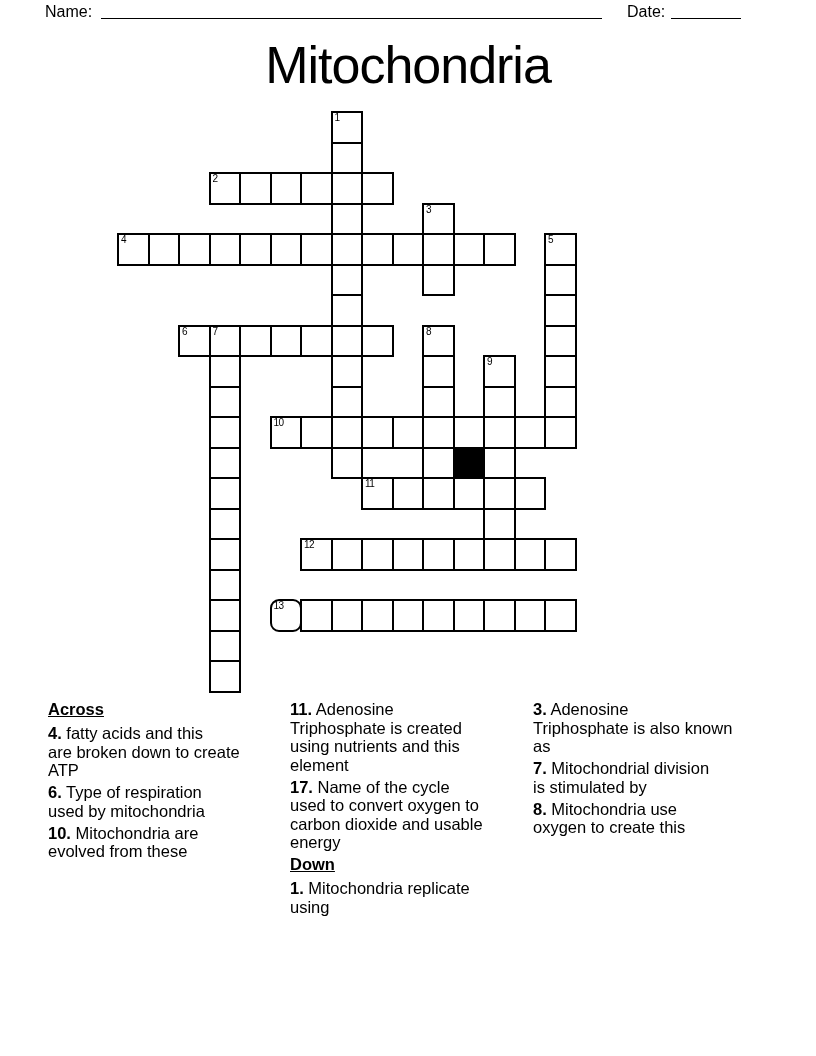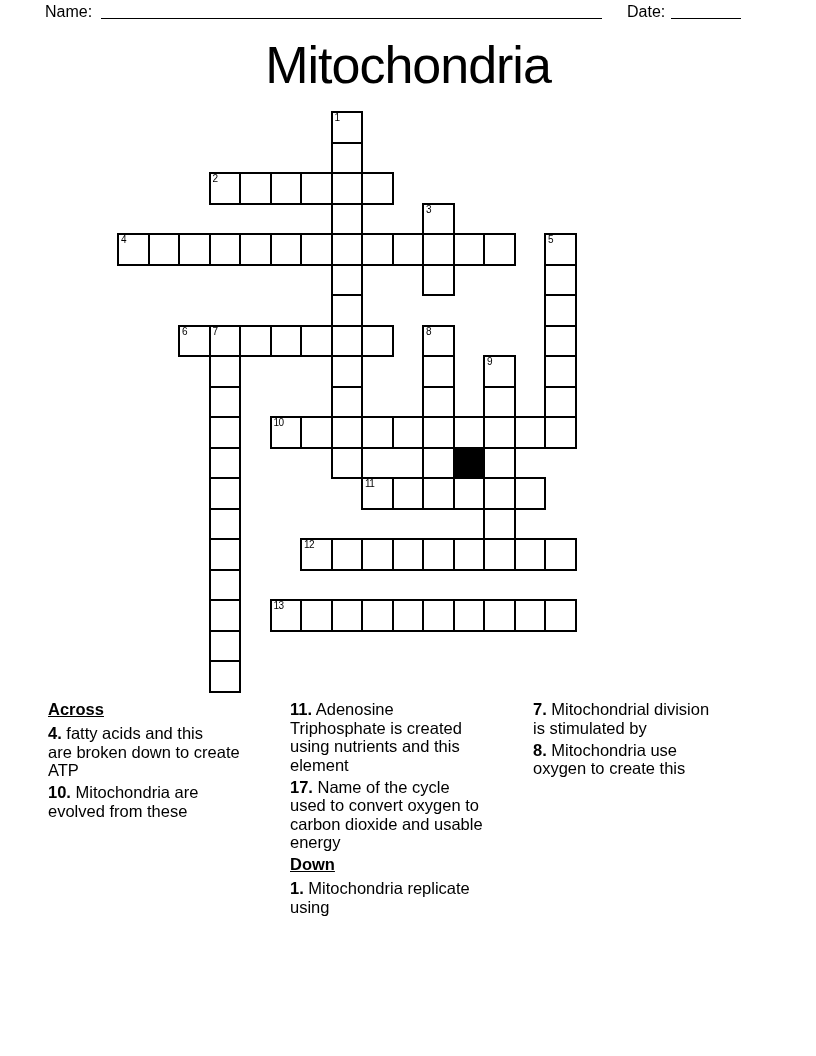--- a/index.html
+++ b/index.html
@@ -163,44 +163,46 @@
     <div class="cell" style="left: 213.5px; top: 427px;"></div>
     <div class="cell" style="left: 244px; top: 427px;"></div>
     <div class="cell" style="left: 274.5px; top: 427px;"></div>
     <div class="cell" style="left: 305px; top: 427px;"></div>
     <div class="cell" style="left: 335.5px; top: 427px;"></div>
     <div class="cell" style="left: 366px; top: 427px;"></div>
     <div class="cell" style="left: 396.5px; top: 427px;"></div>
     <div class="cell" style="left: 427px; top: 427px;"></div>
     <div class="cell" style="left: 91.5px; top: 457.5px;"></div>
     <div class="cell" style="left: 91.5px; top: 488px;"></div>
-    <div class="cell" style="left: 152.5px; top: 488px;">
+    <div class="cell" style="left: 152.5px; top: 488px; border-radius: 9px;">
       <span class="num">13</span>
     </div>
     <div class="cell" style="left: 183px; top: 488px;"></div>
     <div class="cell" style="left: 213.5px; top: 488px;"></div>
     <div class="cell" style="left: 244px; top: 488px;"></div>
     <div class="cell" style="left: 274.5px; top: 488px;"></div>
     <div class="cell" style="left: 305px; top: 488px;"></div>
     <div class="cell" style="left: 335.5px; top: 488px;"></div>
     <div class="cell" style="left: 366px; top: 488px;"></div>
     <div class="cell" style="left: 396.5px; top: 488px;"></div>
     <div class="cell" style="left: 427px; top: 488px;"></div>
     <div class="cell" style="left: 91.5px; top: 518.5px;"></div>
     <div class="cell" style="left: 91.5px; top: 549px;"></div>
     <div class="cell black" style="left: 335.5px; top: 335.5px;"></div>
   </div>
 
 <div id="clue-col-1" class="clue-col">
     <div class="clue-heading">Across</div>
     <div class="clue"><b>4.</b> fatty acids and this<br>are broken down to create<br>ATP</div>
+    <div class="clue"><b>6.</b> Type of respiration<br>used by mitochondria</div>
     <div class="clue"><b>10.</b> Mitochondria are<br>evolved from these</div>
   </div>
 <div id="clue-col-2" class="clue-col">
     <div class="clue"><b>11.</b> Adenosine<br>Triphosphate is created<br>using nutrients and this<br>element</div>
     <div class="clue"><b>17.</b> Name of the cycle<br>used to convert oxygen to<br>carbon dioxide and usable<br>energy</div>
     <div class="clue-heading">Down</div>
     <div class="clue"><b>1.</b> Mitochondria replicate<br>using</div>
   </div>
 <div id="clue-col-3" class="clue-col">
+    <div class="clue"><b>3.</b> Adenosine<br>Triphosphate is also known<br>as</div>
     <div class="clue"><b>7.</b> Mitochondrial division<br>is stimulated by</div>
     <div class="clue"><b>8.</b> Mitochondria use<br>oxygen to create this</div>
   </div>
 
 </body></html>

